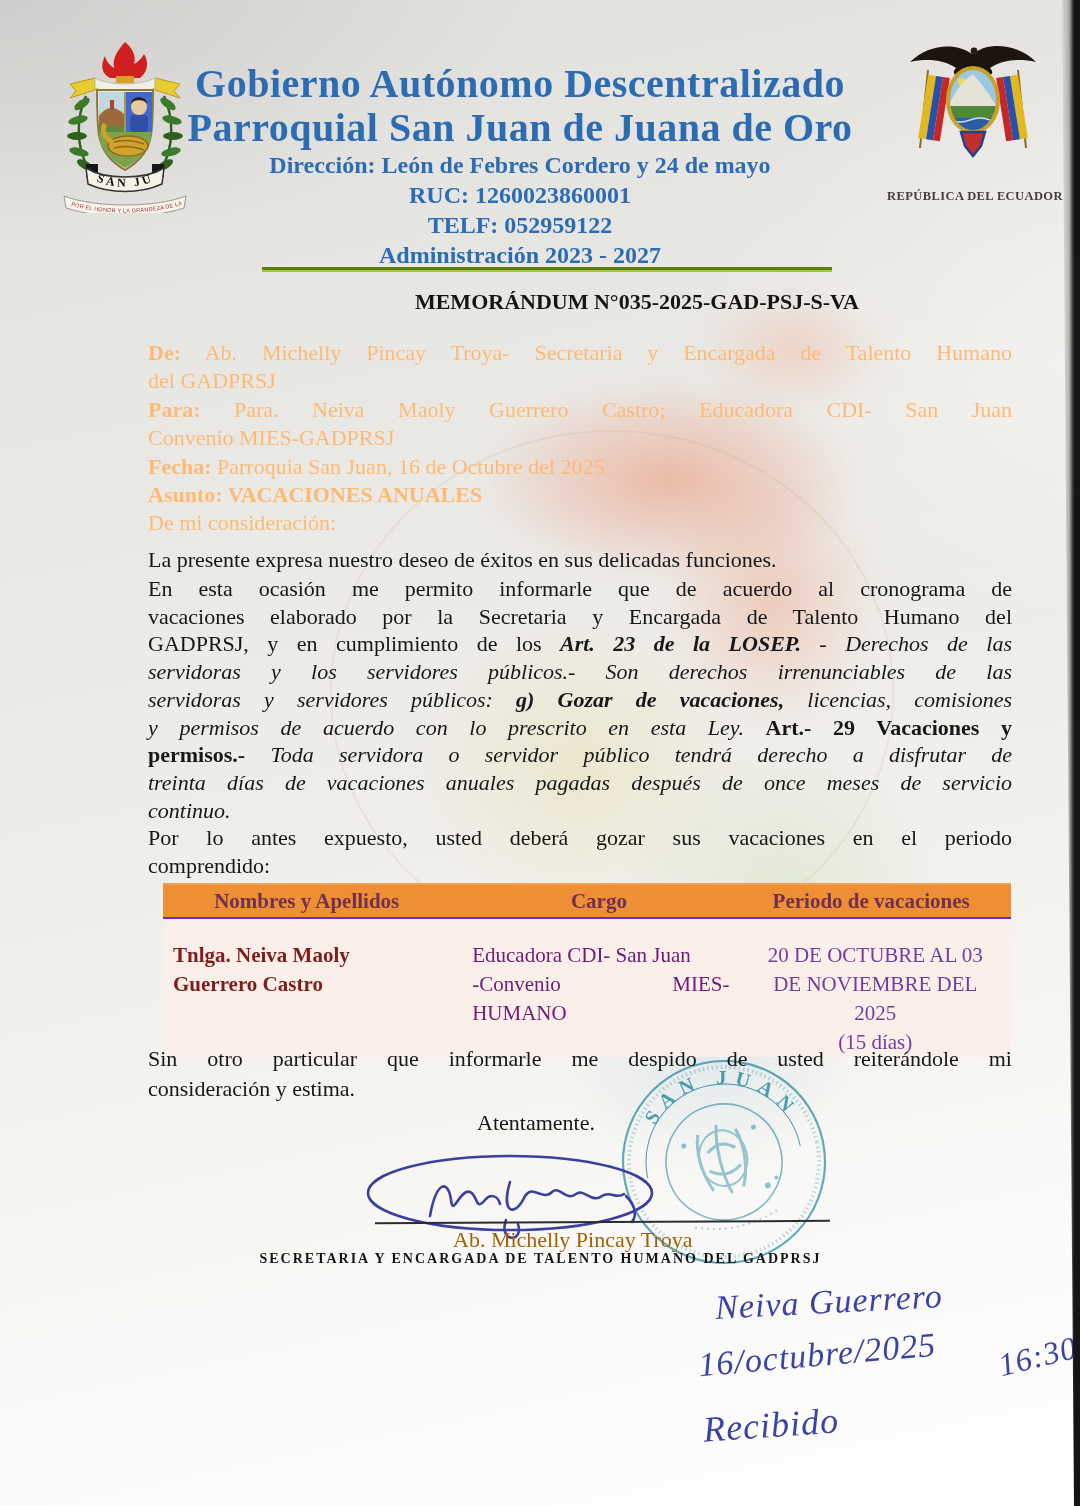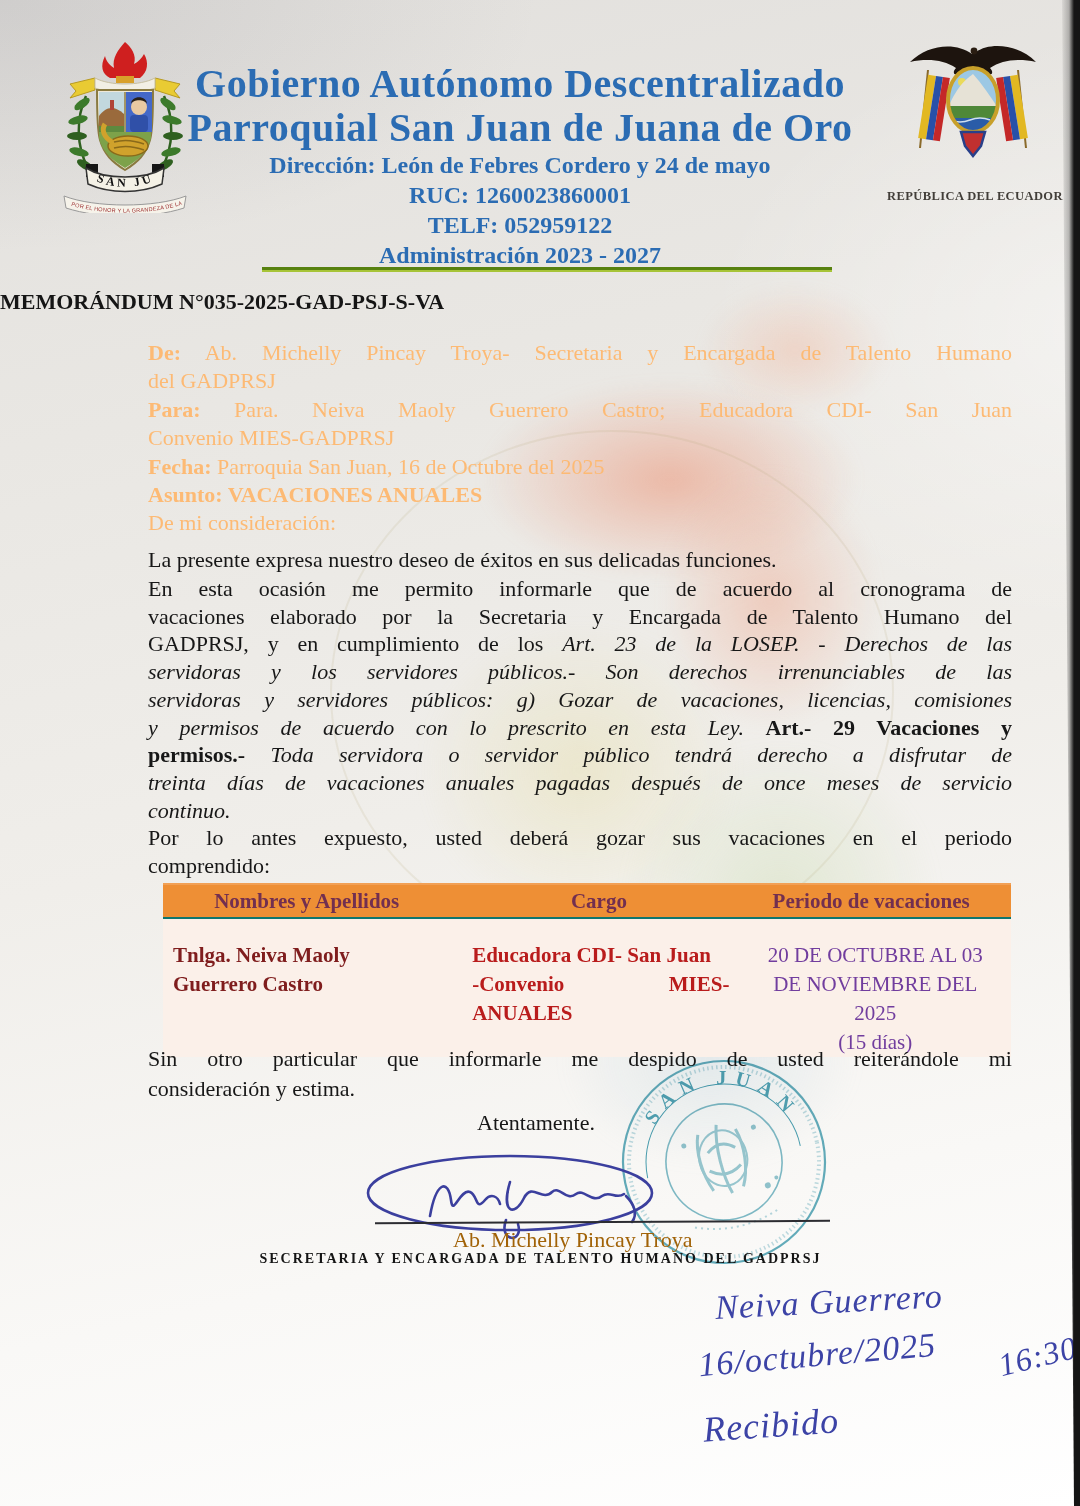--- a/index.html
+++ b/index.html
@@ -21,47 +21,47 @@
     background:linear-gradient(to right, rgba(10,10,10,0) 0%, rgba(10,10,10,.25) 45%, #151515 70%);
     clip-path:polygon(10% 0,100% 0,100% 100%,70% 100%);
   }
   .wm{position:absolute;border-radius:50%;filter:blur(7px);pointer-events:none;}
   .wm-ring{position:absolute;border:2px solid rgba(175,165,115,.14);border-radius:50%;pointer-events:none;}
 
   .ink{color:#1d1d1d;}
   .jline{text-align:justify;text-align-last:justify;}
   .it{font-style:italic;}
   .b{font-weight:bold;}
-  .bit{font-weight:normal;font-style:italic;}
+  .bit{font-weight:bold;font-style:italic;}
   .pre{white-space:pre-line;}
 
   
   .hdr{left:150px;top:62px;width:740px;text-align:center;color:#2b6cb3;position:absolute;}
   .hdr .l1{font-size:40px;font-weight:bold;line-height:44px;letter-spacing:.5px;}
   .hdr .l2{font-size:24px;font-weight:bold;line-height:30px;}
   .green-rule{left:262px;top:267px;width:570px;height:5px;position:absolute;
     background:linear-gradient(to bottom,#57810f 0 55%,#a7c438 55% 100%);}
 
-  .memo-title{left:0;top:289px;width:859px;text-align:left;font-size:22px;font-weight:bold;position:absolute;color:#151515;}
+  .memo-title{left:0;top:289px;width:859px;text-align:right;font-size:22px;font-weight:bold;position:absolute;color:#151515;}
 
   .fields{left:148px;top:339px;width:864px;font-size:22px;line-height:28.4px;position:absolute;color:#fdba74;}
   .body-p{left:148px;width:864px;position:absolute;font-size:22px;color:#171717;}
   .p2{top:575px;line-height:27.7px;}
   .p3{top:824px;line-height:27.7px;}
   .p1{top:547px;}
 
   
   .vac-table{left:163px;top:883px;width:848px;position:absolute;}
-  .vt-head{display:flex;background:#ee8f35;height:32px;align-items:center;border-bottom:2px solid #0f766e;border-top:2px solid #f2a055;}
+  .vt-head{display:flex;background:#ee8f35;height:32px;align-items:center;border-bottom:2px solid #6d28d9;border-top:2px solid #f2a055;}
   .vt-h{font-weight:bold;color:#722f50;font-size:21px;text-align:center;}
   .c1{width:293px;}.c2{width:270px;margin-left:16px;}.c3{width:285px;}
   .vt-body{display:flex;background:#fbf0e9;min-height:132px;}
   .vt-body .cell{padding-top:22px;font-size:21px;line-height:29px;}
   .cell-nombres{font-weight:bold;color:#7f1d1d;padding-left:10px;font-size:21.5px;}
-  .cell-cargo{color:#b91c1c;padding:22px 10px 0 4px;font-weight:bold;}
+  .cell-cargo{color:#701a75;padding:22px 10px 0 4px;}
   .cell-periodo{color:#713d9e;text-align:center;font-size:21px;}
 
   .closing{top:1044px;line-height:29.5px;}
   .att{left:477px;top:1110px;font-size:22px;position:absolute;color:#171717;}
   .sig-line{left:375px;top:1221px;width:455px;height:0;border-top:2px solid #2c2c31;position:absolute;transform:rotate(-.3deg);}
   .signer-name{left:413px;top:1227px;font-size:22px;position:absolute;color:#a16207;margin-left:40px;}
   .signer-title{left:163px;top:1251px;width:755px;text-align:center;font-size:14px;font-weight:bold;letter-spacing:2px;position:absolute;color:#151515;}
 
   .hw{position:absolute;font-style:italic;color:#3c43a6;letter-spacing:1px;}
   .hw-name{left:715px;top:1283px;font-size:34px;transform:rotate(-3deg);}
@@ -212,21 +212,21 @@
     <div class="vt-h c1">Nombres y Apellidos</div>
     <div class="vt-h c2">Cargo</div>
     <div class="vt-h c3">Periodo de vacaciones</div>
   </div>
   <div class="vt-body">
     <div class="cell c1 cell-nombres pre">Tnlga. Neiva Maoly
 Guerrero Castro</div>
     <div class="cell c2 cell-cargo">
       <div>Educadora CDI- San Juan</div>
       <div class="jline">-Convenio MIES-</div>
-      <div>ANUALES</div>
+      <div>HUMANO</div>
     </div>
     <div class="cell c3 cell-periodo">
       <div class="pre">20 DE OCTUBRE AL 03
 DE NOVIEMBRE DEL
 2025</div>
       <div>(15 días)</div>
     </div>
   </div>
 </div>
 

